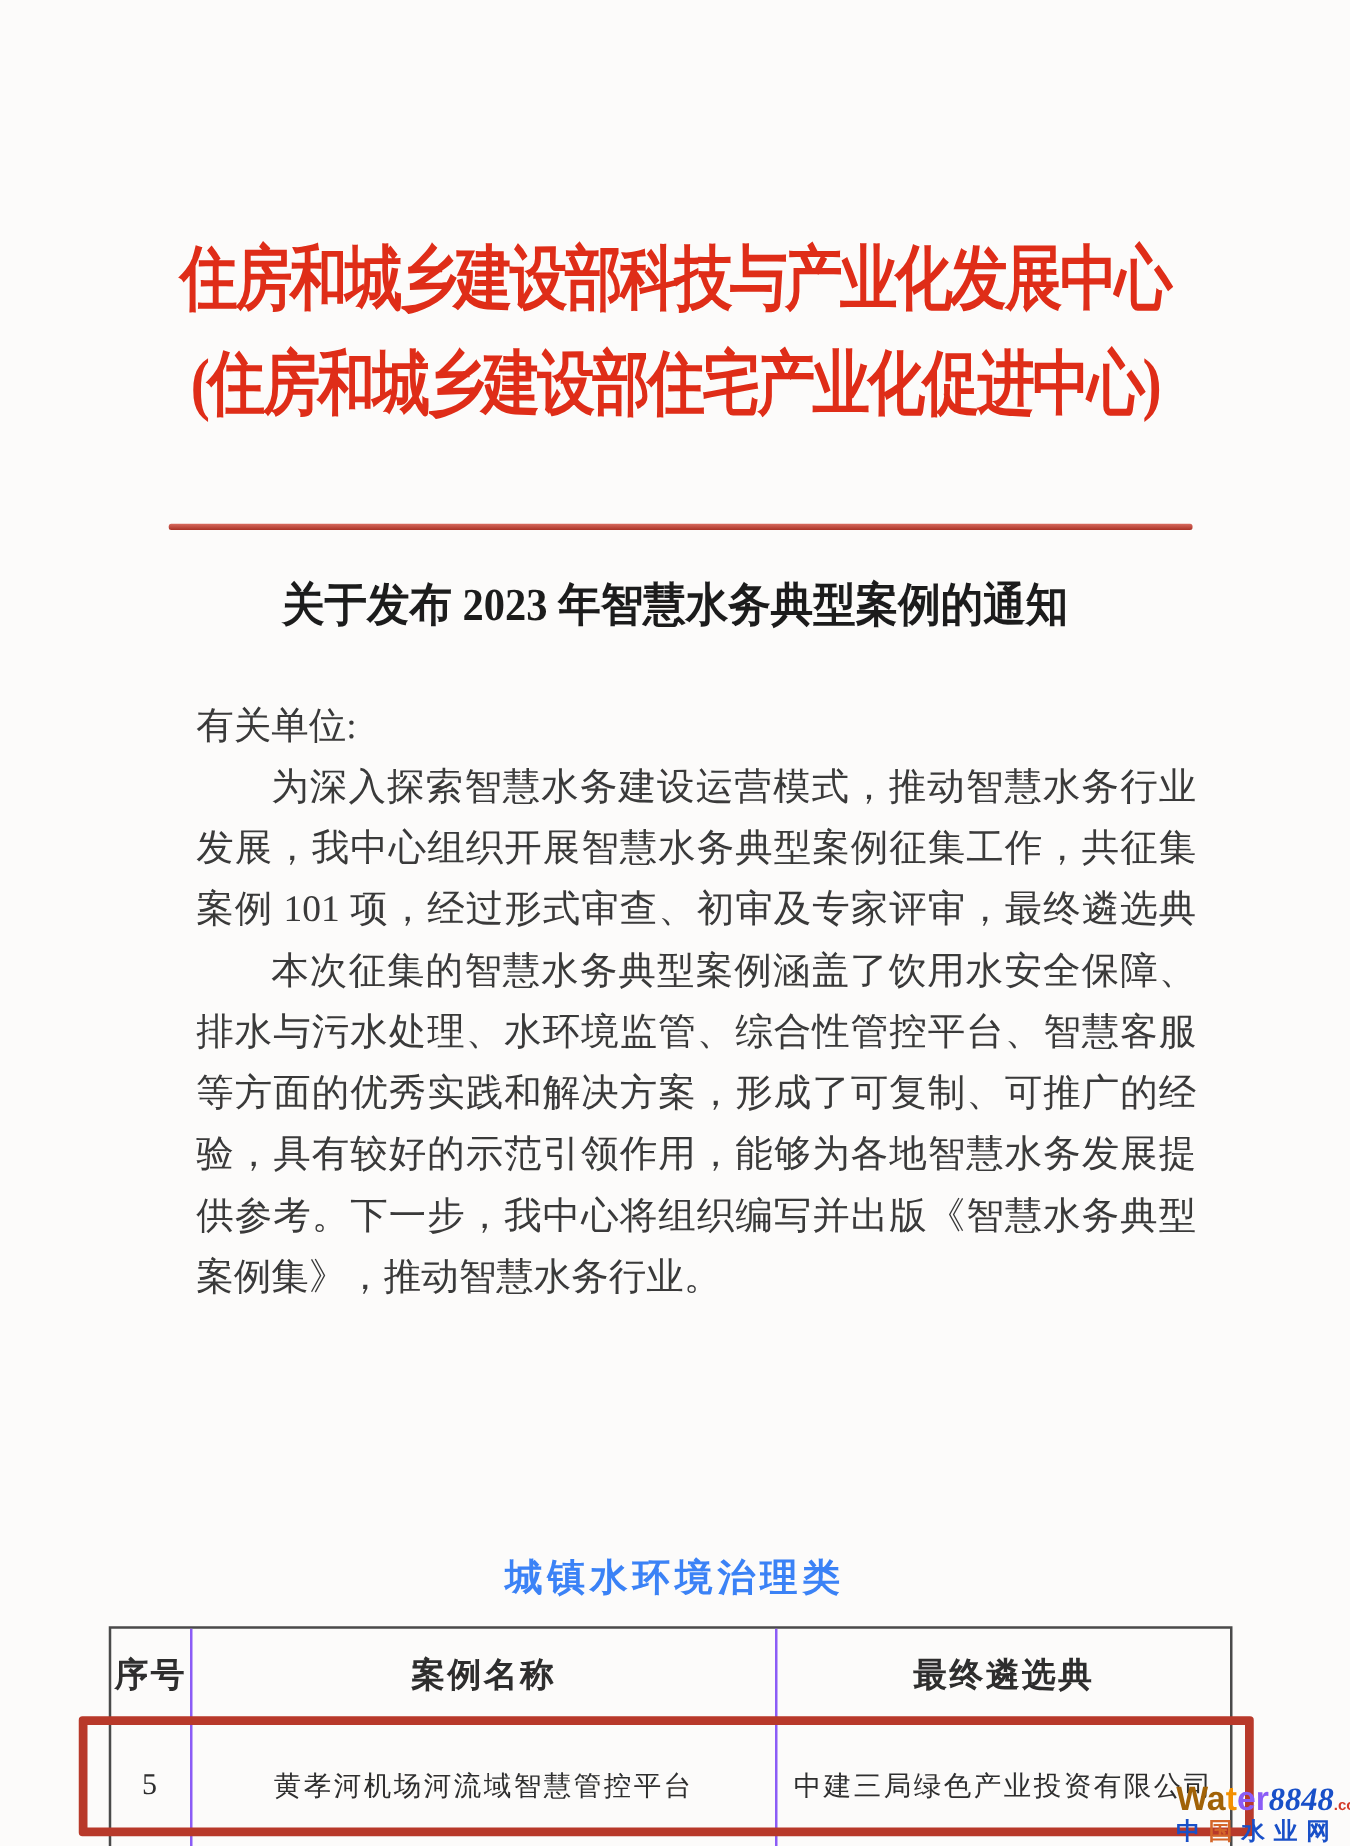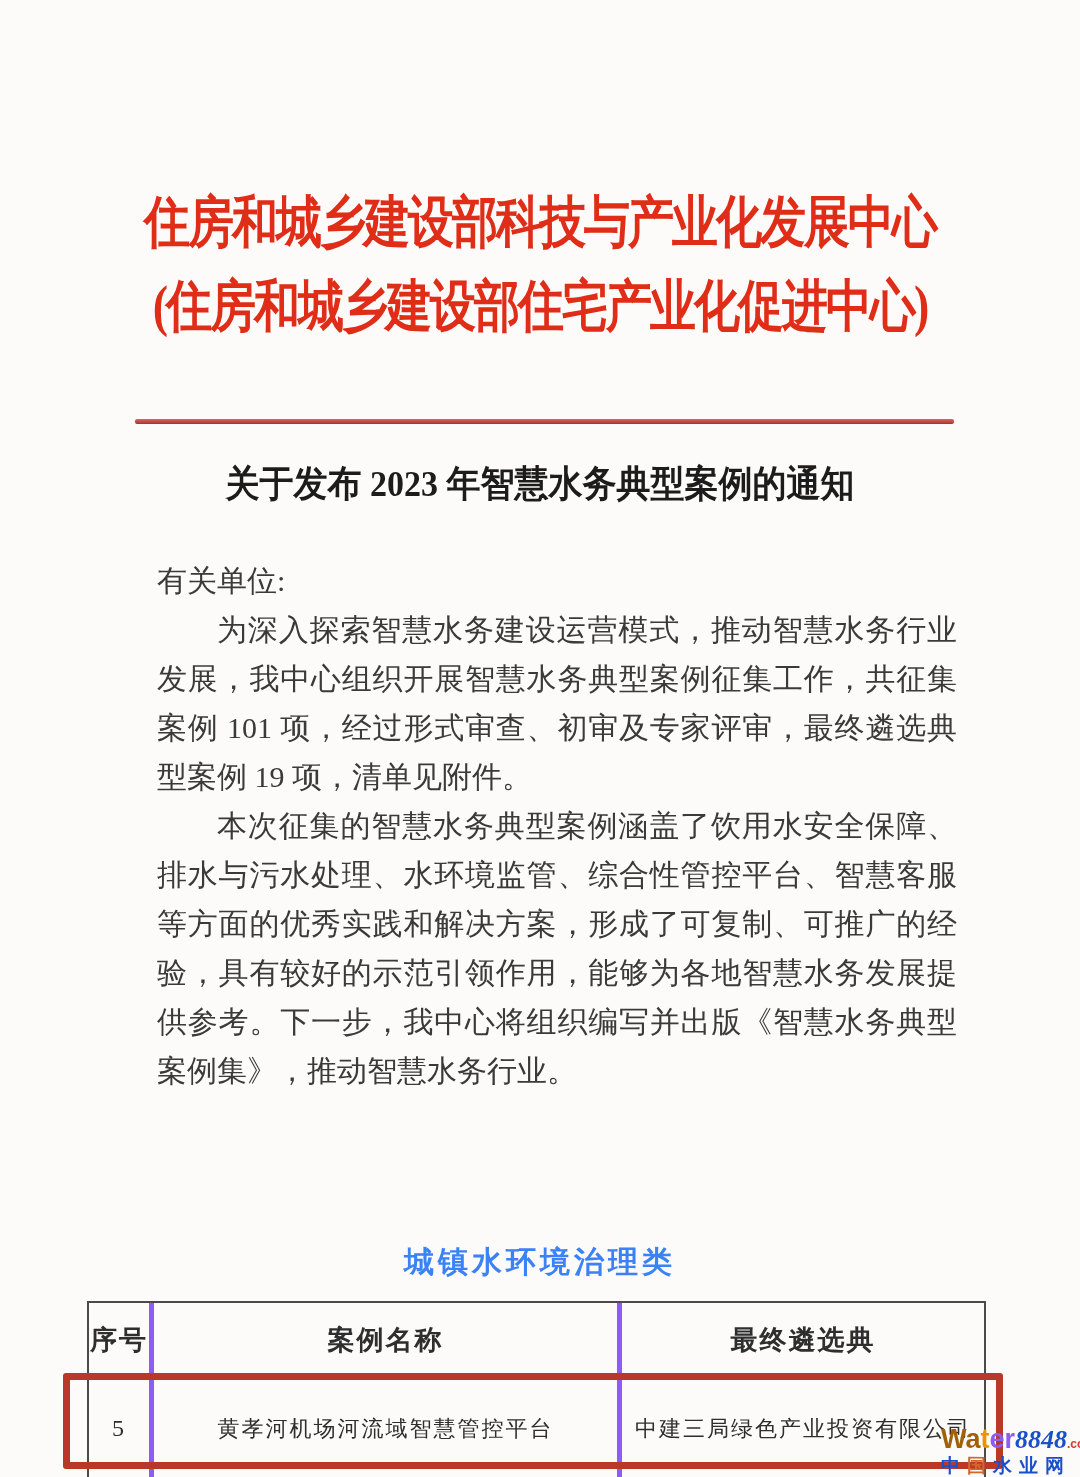--- a/index.html
+++ b/index.html
@@ -74,21 +74,21 @@
     top: 1301px; left: 87px;
     width: 899px; height: 180px;
     border: 2px solid #4a4a4a;
     color: #2e2e2e;
   }
   .t-row { display: flex; width: 100%; }
   .t-head { height: 75px; border-bottom: 2px solid #4a4a4a; font-weight: bold; font-size: 27px; }
   .t-data { height: 101px; font-size: 22px; }
   .t-cell {
     display: flex; align-items: center; justify-content: center;
-    border-right: 5px solid #8b5cf6;
+    border-right: 2px solid #8b5cf6;
     text-align: center;
     letter-spacing: 2px;
   }
   .t-cell:last-child { border-right: none; }
   .c-no { width: 65px; }
   .c-name { width: 468px; }
   .c-unit { flex: 1; }
   .t-data .c-no { font-size: 24px; }
   
   .highlight-box {
@@ -131,21 +131,20 @@
   <div class="letterhead-line lh2" style="color: rgb(223, 45, 24);">(住房和城乡建设部住宅产业化促进中心)</div>
   <div class="red-rule"></div>
 
   <div class="notice-title">关于发布 2023 年智慧水务典型案例的通知</div>
 
   <div class="body-block">
     <div class="bline">有关单位:</div>
     <div class="bline j i">为深入探索智慧水务建设运营模式，推动智慧水务行业</div>
     <div class="bline j">发展，我中心组织开展智慧水务典型案例征集工作，共征集</div>
     <div class="bline j">案例 101 项，经过形式审查、初审及专家评审，最终遴选典</div>
-    <div class="bline">型案例 19 项，清单见附件。</div>
     <div class="bline j i">本次征集的智慧水务典型案例涵盖了饮用水安全保障、</div>
     <div class="bline j">排水与污水处理、水环境监管、综合性管控平台、智慧客服</div>
     <div class="bline j">等方面的优秀实践和解决方案，形成了可复制、可推广的经</div>
     <div class="bline j">验，具有较好的示范引领作用，能够为各地智慧水务发展提</div>
     <div class="bline j">供参考。下一步，我中心将组织编写并出版《智慧水务典型</div>
     <div class="bline">案例集》，推动智慧水务行业。</div>
   </div>
 
   <div class="section-title">城镇水环境治理类</div>
 

